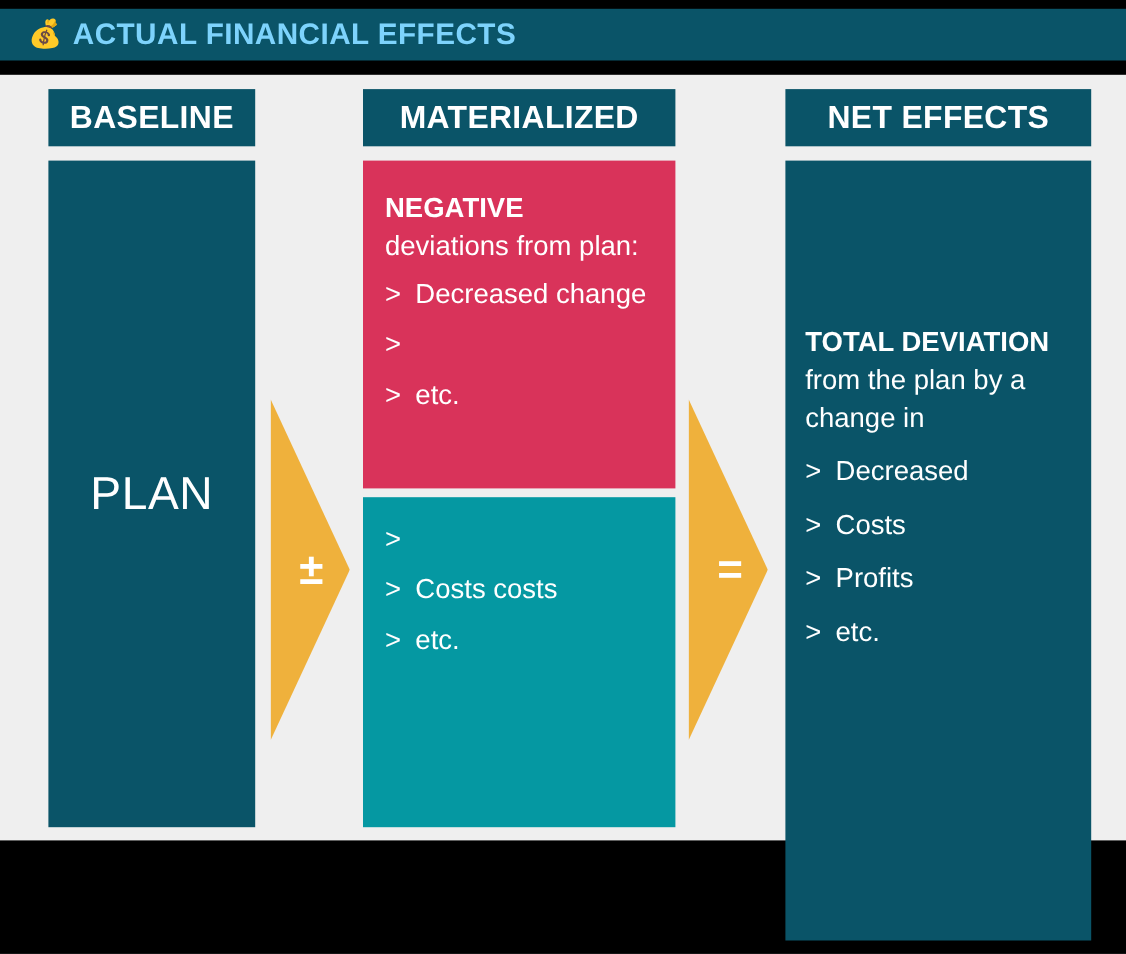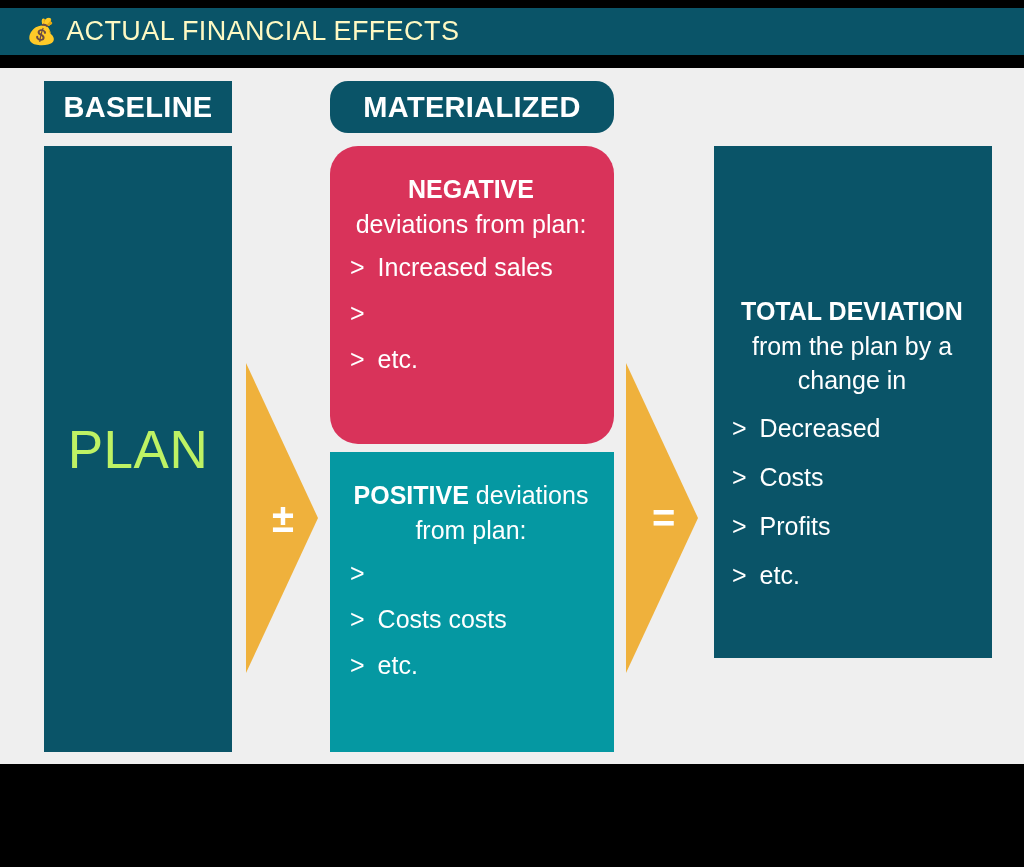--- a/index.html
+++ b/index.html
@@ -28,101 +28,99 @@
     box-sizing: border-box;
     padding-left: 26px;
   }
   .titlebar .emoji {
     font-size: 25px;
     line-height: 1;
     margin-right: 9px;
     display: inline-block;
   }
   .titlebar .title-text {
-    color: #fef9c3;
+    color: #7dd3fc;
     font-size: 27px;
-    font-weight: normal;
+    font-weight: bold;
     letter-spacing: 0.4px;
     white-space: nowrap;
   }
 
   
   .canvas {
     position: absolute;
     left: 0;
     top: 68px;
     width: 1024px;
     height: 696px;
     background: #EFEFEF;
-    text-align: center;
   }
 
   
   .col-header {
     position: absolute;
     background: #0A5468;
     color: #ffffff;
     display: flex;
     align-items: center;
     justify-content: center;
     font-size: 29px;
     font-weight: bold;
     letter-spacing: 0.3px;
     white-space: nowrap;
     height: 52px;
   }
   #hdr-baseline   { left: 44px;  top: 13px; width: 188px; }
-  #hdr-materialized { left: 330px; top: 13px; width: 284px; border-radius: 18px; }
+  #hdr-materialized { left: 330px; top: 13px; width: 284px; }
   #hdr-neteffects { left: 714px; top: 13px; width: 278px; }
 
   
   .panel {
     position: absolute;
     box-sizing: border-box;
   }
 
   #panel-plan {
     left: 44px;
     top: 78px;
     width: 188px;
     height: 606px;
     background: #0A5468;
     display: flex;
     align-items: center;
     justify-content: center;
   }
   #panel-plan .plan-text {
-    color: #bef264;
-    font-size: 53px;
+    color: #ffffff;
+    font-size: 42px;
     font-weight: 500;
     letter-spacing: 0.5px;
   }
 
   #panel-negative {
     left: 330px;
     top: 78px;
     width: 284px;
     height: 298px;
     background: #D9335A;
     padding: 26px 22px 0 20px;
-    border-radius: 28px;
   }
   #panel-positive {
     left: 330px;
     top: 384px;
     width: 284px;
     height: 300px;
     background: #0598A2;
     padding: 26px 22px 0 20px;
   }
   #panel-net {
     left: 714px;
     top: 78px;
     width: 278px;
-    height: 512px;
+    height: 709px;
     background: #0A5468;
     padding: 148px 20px 0 18px;
   }
 
   
   .lead {
     color: #ffffff;
     font-size: 25px;
     line-height: 1.38;
     margin: 0 0 14px 0;
@@ -196,44 +194,44 @@
 
 <div class="titlebar">
   <span class="emoji">💰</span>
   <span class="title-text">ACTUAL FINANCIAL EFFECTS</span>
 </div>
 
 <div class="canvas">
 
   <div class="col-header" id="hdr-baseline">BASELINE</div>
   <div class="col-header" id="hdr-materialized">MATERIALIZED</div>
+  <div class="col-header" id="hdr-neteffects">NET EFFECTS</div>
 
   <div class="panel" id="panel-plan">
     <span class="plan-text">PLAN</span>
   </div>
 
   <div class="panel" id="panel-negative">
     <p class="lead"><b>NEGATIVE</b><span> deviations from plan:</span></p>
     <ul class="bullets">
       <li>
         <span class="marker">&gt;</span>
-        <span>Increased sales</span>
+        <span>Decreased change</span>
       </li>
       <li>
         <span class="marker">&gt;</span>
       </li>
       <li>
         <span class="marker">&gt;</span>
         <span>etc.</span>
       </li>
     </ul>
   </div>
 
   <div class="panel" id="panel-positive">
-    <p class="lead"><b>POSITIVE</b><span> deviations from plan:</span></p>
     <ul class="bullets">
       <li>
         <span class="marker">&gt;</span>
       </li>
       <li>
         <span class="marker">&gt;</span>
         <span>Costs costs</span>
       </li>
       <li>
         <span class="marker">&gt;</span>

